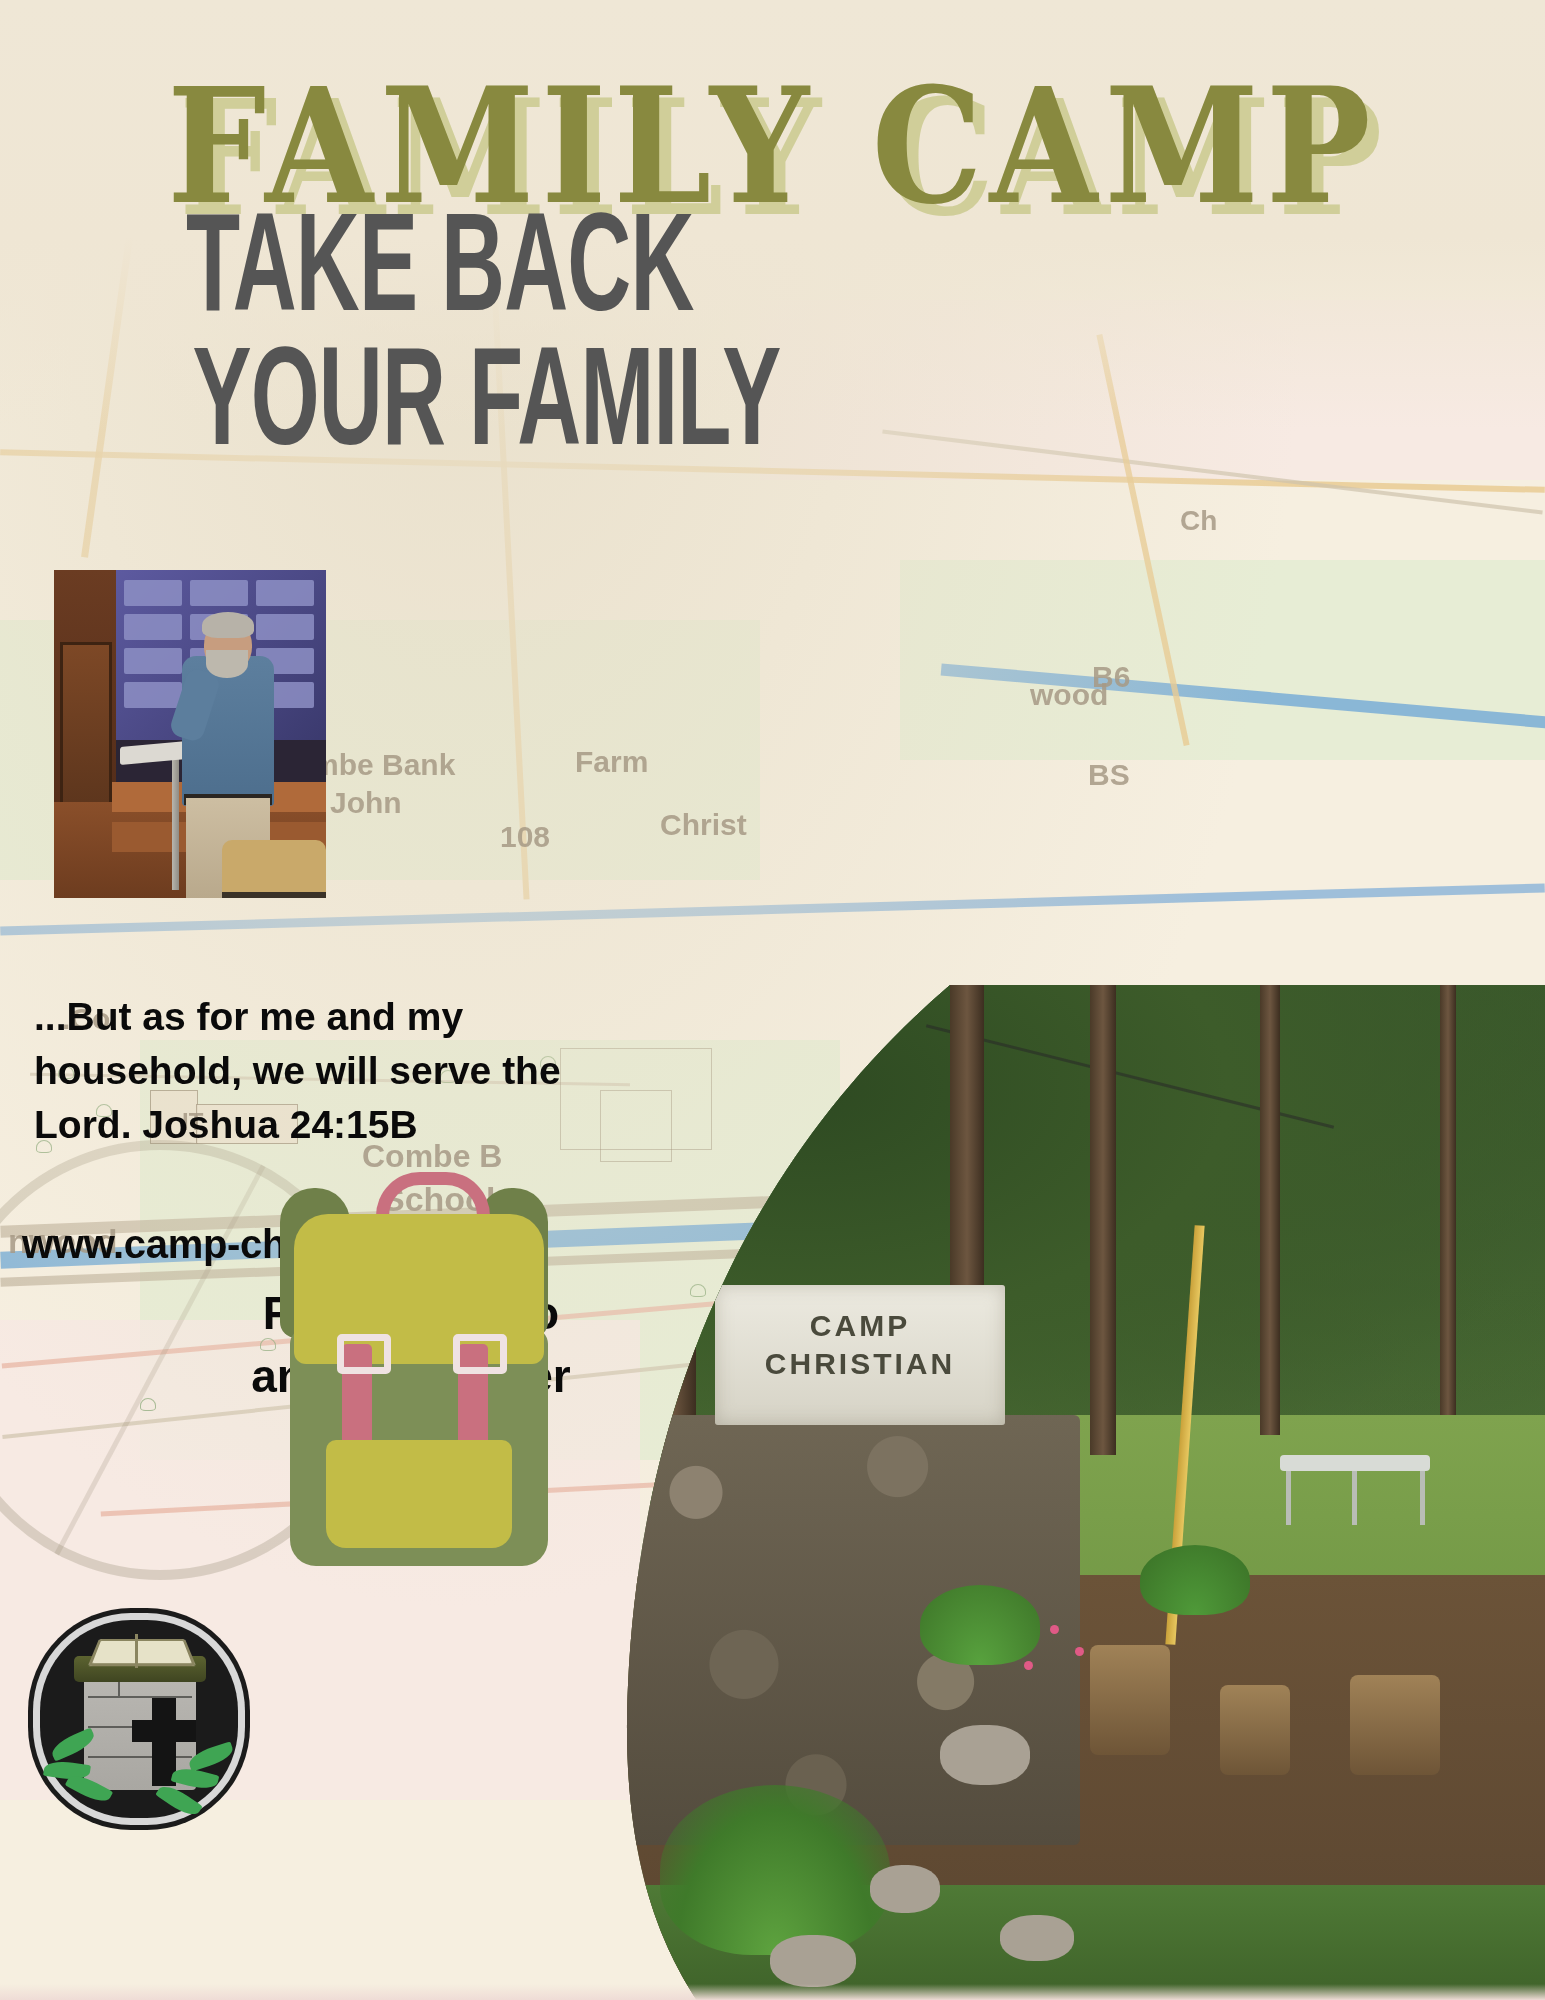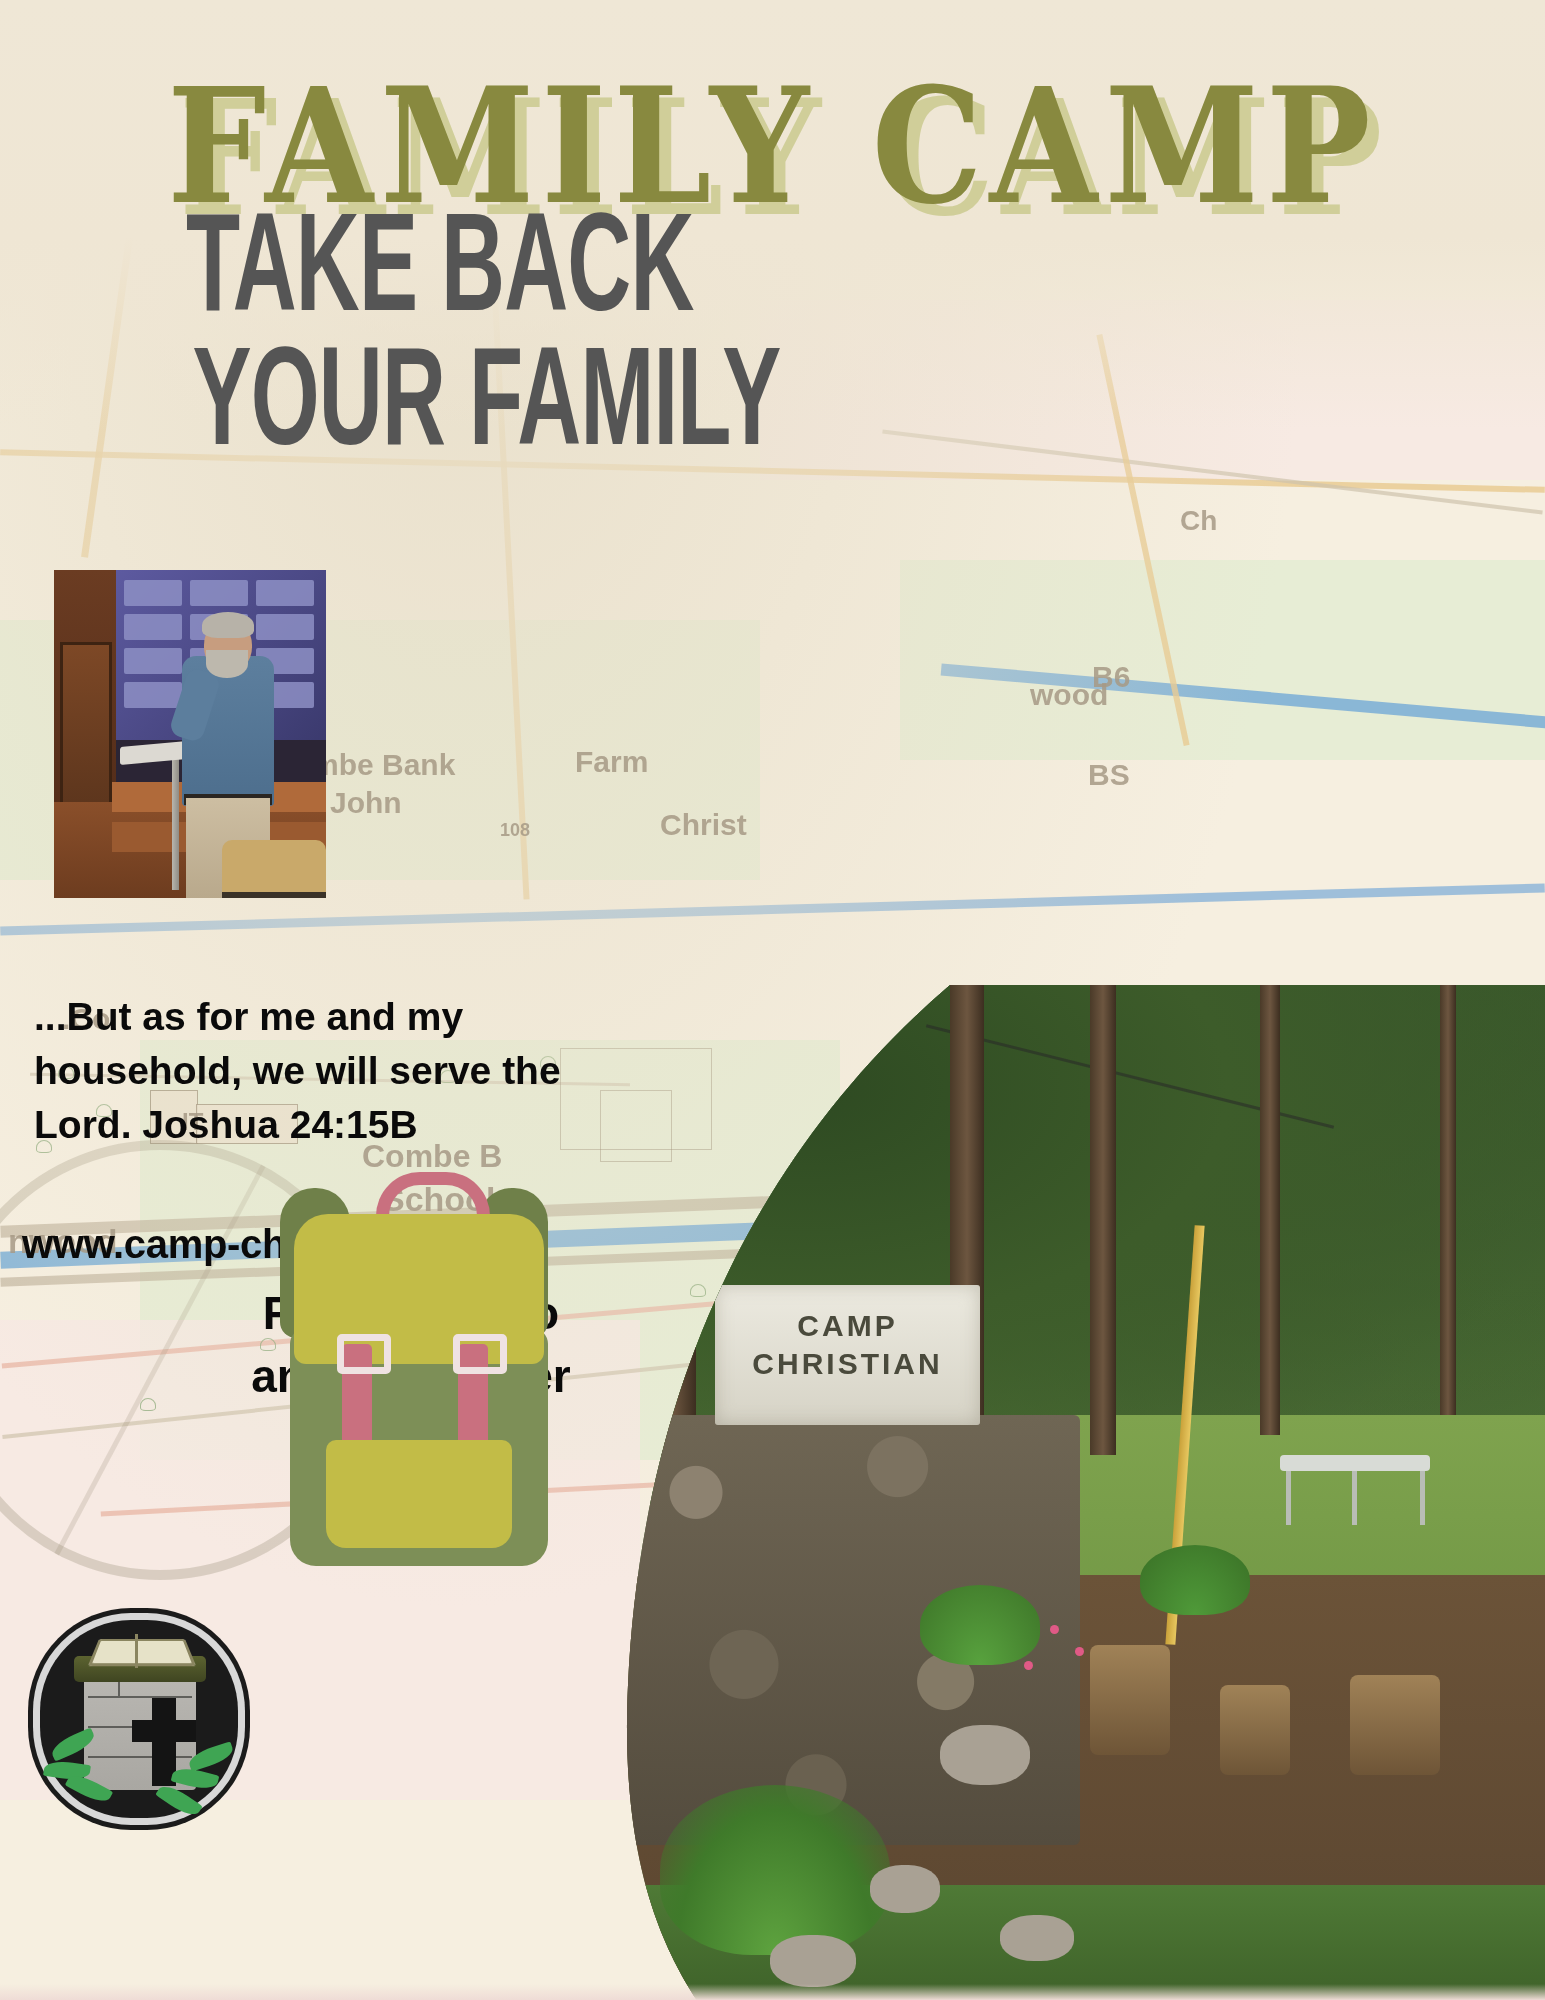--- a/index.html
+++ b/index.html
@@ -164,21 +164,21 @@
      background:rgba(40,40,40,.55);transform:rotate(14deg);}
   .cp-wall{position:absolute;left:-20px;top:430px;width:480px;height:430px;
      background:
        radial-gradient(circle at 20% 18%,#8d8270 0 26px,transparent 27px),
        radial-gradient(circle at 62% 12%,#7c7260 0 30px,transparent 31px),
        radial-gradient(circle at 30% 58%,#6e6554 0 34px,transparent 35px),
        radial-gradient(circle at 72% 62%,#847a66 0 28px,transparent 29px),
        radial-gradient(circle at 45% 86%,#6a6150 0 30px,transparent 31px),
        linear-gradient(180deg,#6f6654,#544c3e);
      border-radius:6px;}
-  .cp-plaque{position:absolute;left:95px;top:300px;width:265px;height:140px;
+  .cp-plaque{position:absolute;left:95px;top:300px;width:290px;height:140px;
      background:linear-gradient(180deg,#eceae0,#d6d3c6);border-radius:3px;
      box-shadow:inset 0 0 18px rgba(120,115,95,.35);}
   .cp-plaque-txt{position:absolute;left:0;right:0;top:22px;text-align:center;
      font-family:"Liberation Sans",sans-serif;font-weight:700;font-size:30px;
      line-height:1.28;color:#4a4a3c;letter-spacing:3px;}
   .cp-shelter{position:absolute;left:660px;top:470px;width:150px;height:70px;}
   .cp-shelter-roof{position:absolute;left:0;top:0;width:150px;height:16px;
      background:#d8dbd6;border-radius:4px;}
   .cp-shelter-leg{position:absolute;top:16px;width:5px;height:54px;background:#b9bdb6;}
   .cp-stump{position:absolute;background:linear-gradient(180deg,#a08257,#6e5537);border-radius:8px;}
@@ -288,21 +288,21 @@
     <div class="map-label" style="left:575px;top:745px;font-size:30px;">Farm</div>
     <div class="map-label" style="left:660px;top:808px;font-size:30px;">Christ</div>
     <div class="map-label" style="left:1092px;top:660px;font-size:30px;">B6</div>
     <div class="map-label" style="left:1088px;top:758px;font-size:30px;">BS</div>
     <div class="map-label" style="left:1180px;top:505px;font-size:28px;">Ch</div>
     <div class="map-label" style="left:362px;top:1138px;font-size:32px;">Combe B</div>
     <div class="map-label" style="left:382px;top:1180px;font-size:34px;">School</div>
     <div class="map-label" style="left:8px;top:1222px;font-size:34px;">nwood</div>
     <div class="map-label" style="left:1030px;top:678px;font-size:30px;">wood</div>
     <div class="map-label" style="left:62px;top:1002px;font-size:30px;">.Co</div>
-    <div class="map-label" style="left:500px;top:820px;font-size:18px;">108</div>
+    <div class="map-label" style="left:500px;top:820px;font-size:30px;">108</div>
     <div class="map-label" style="left:150px;top:1108px;font-size:24px;padding-left:32px;">IT</div>
   </div>
 
   <div class="title">FAMILY CAMP</div>
 
   <div class="headline">
     <span>TAKE BACK</span>
     <span class="l2">YOUR FAMILY</span>
   </div>
 

